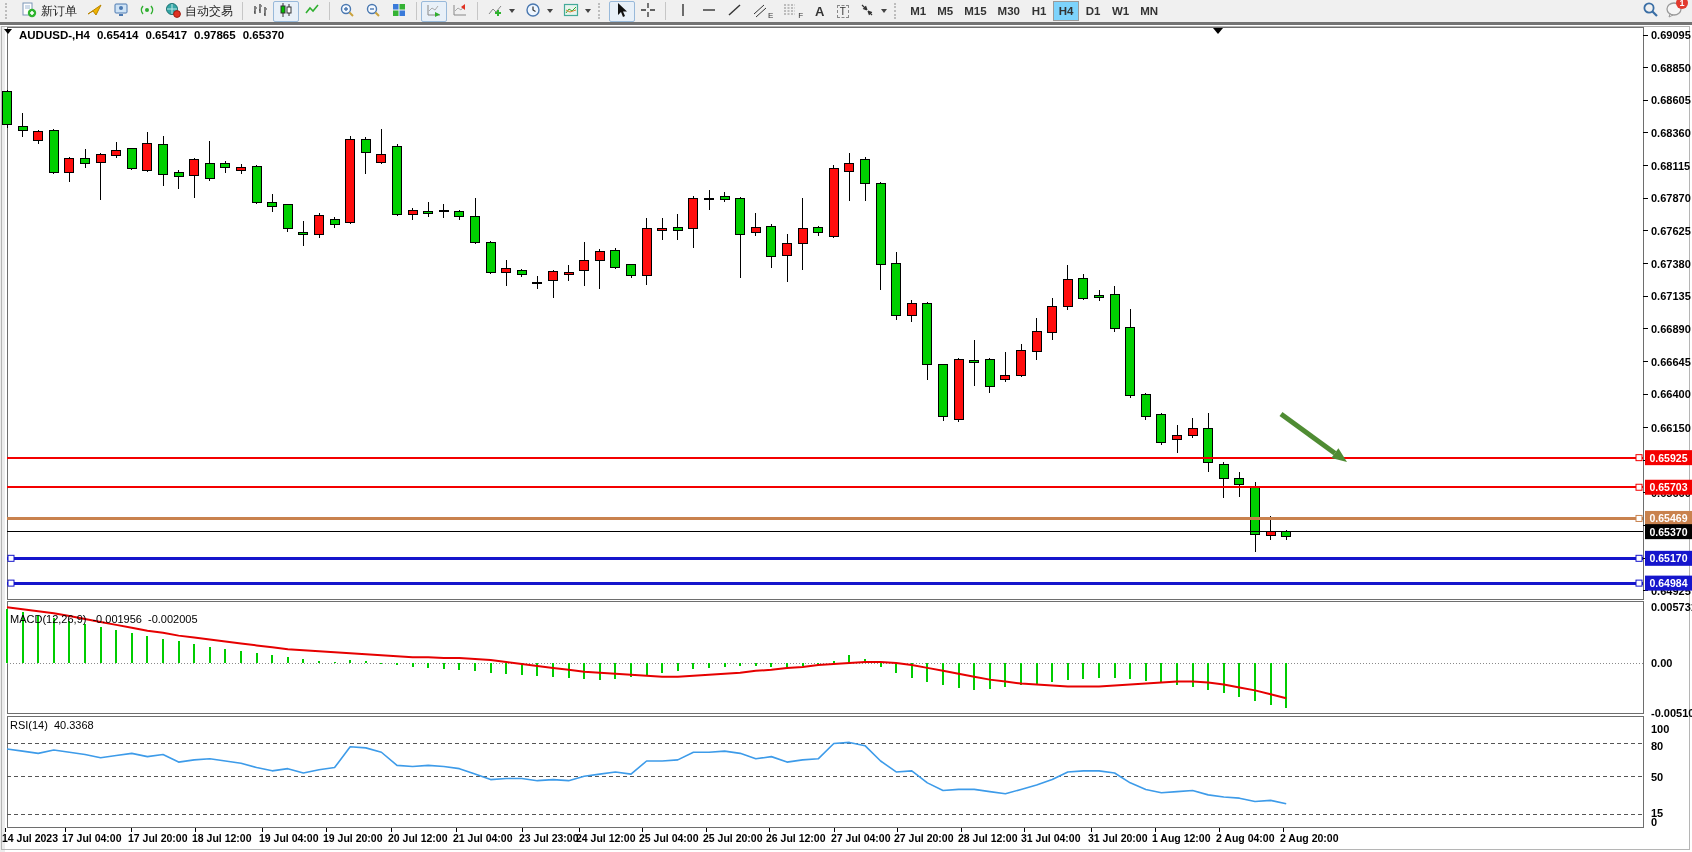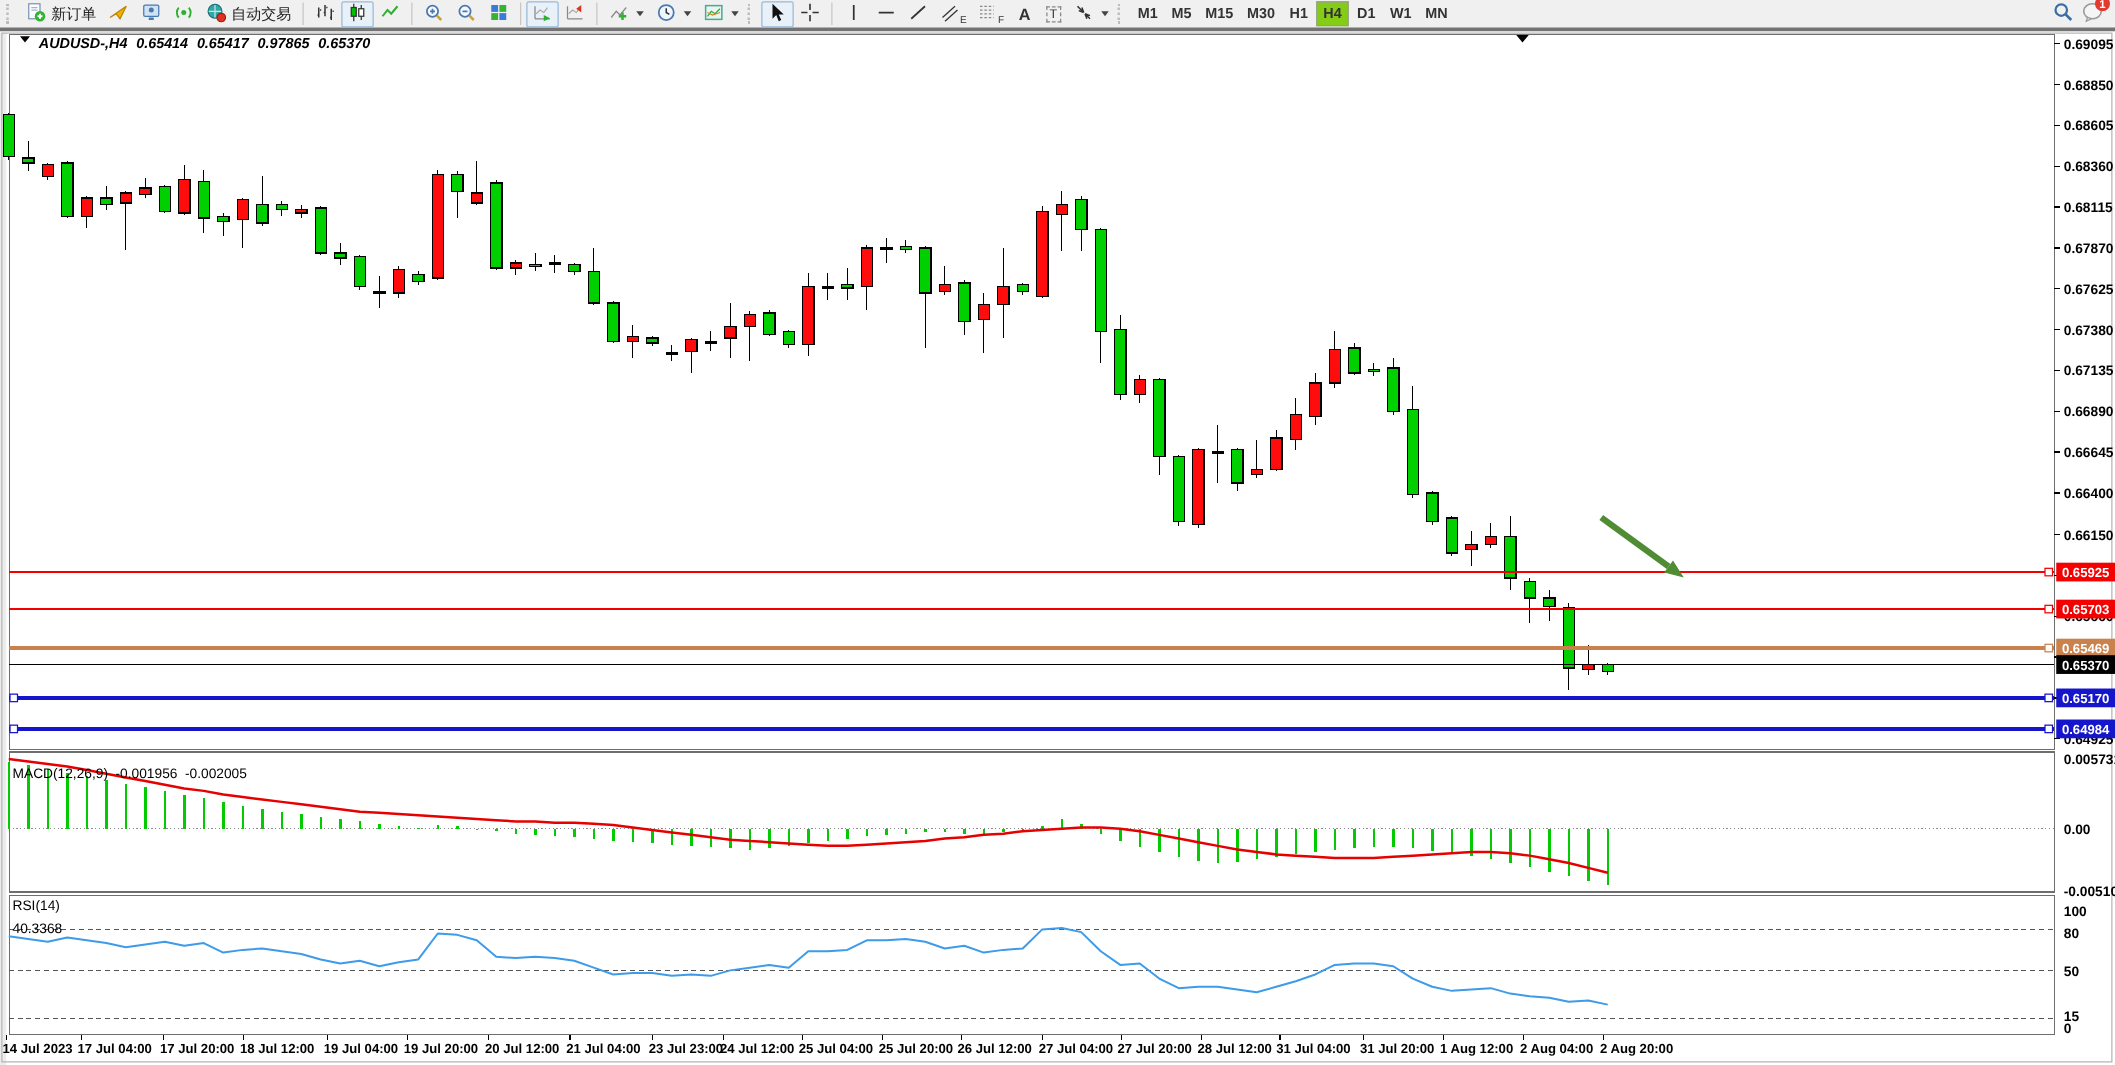--- a/index.html
+++ b/index.html
@@ -11,36 +11,36 @@
   .tb-grip{width:5px;height:16px;border-left:2px dotted #bdbdbd;margin:0 4px 0 2px;}
   .tb-sep{width:1px;height:18px;background:#c6c6c6;margin:0 4px;}
   .tb-btn{height:21px;min-width:23px;display:flex;align-items:center;justify-content:center;
           gap:4px;padding:0 4px;border:1px solid transparent;border-radius:2px;box-sizing:border-box;}
   .tb-btn.active{background:#e8f0f8;border-color:#98b9da;}
   .tb-btn .lbl{white-space:nowrap;}
   .caret{width:0;height:0;border-left:3.5px solid transparent;border-right:3.5px solid transparent;
          border-top:4px solid #444;margin-left:2px;}
   .tf-btn{height:20px;min-width:26px;padding:0 4px;display:flex;align-items:center;justify-content:center;
           border:1px solid transparent;font-size:11.5px;color:#333;box-sizing:border-box;}
-  .tf-btn.active{background:#84cc16;border-color:#9a9a9a;text-align:center;}
+  .tf-btn.active{background:#7dd3fc;border-color:#9a9a9a;text-align:center;}
   .tb-right{margin-left:auto;display:flex;align-items:center;gap:6px;padding-right:6px;}
   .badge{position:absolute;right:-5px;top:-4px;width:12px;height:12px;border-radius:50%;
          background:#e23a2e;color:#fff;font-size:9px;font-weight:bold;display:flex;
          align-items:center;justify-content:center;}
   .chat-wrap{position:relative;}
   .subletter{font-size:8px;margin-left:-3px;margin-top:8px;color:#333;}
   .textA{font-size:13px;color:#333;font-weight:bold;}
   .labelT{font-size:10px;color:#333;border:1px dashed #888;padding:0 2px;line-height:11px;}
   
   .overlay{position:absolute;z-index:20;color:#000;white-space:nowrap;}
-  #symbol-line{left:16px;top:29px;font-size:11.5px;font-weight:bold;display:flex;gap:7px;align-items:flex-start;font-style:italic;}
+  #symbol-line{left:4px;top:29px;font-size:11.5px;font-weight:bold;display:flex;gap:7px;align-items:flex-start;}
   #symbol-line .tri{width:0;height:0;border-left:4px solid transparent;border-right:4px solid transparent;
                     border-top:5px solid #000;}
   #macd-label{left:10px;top:613px;font-size:11px;display:flex;gap:6px;}
-  #rsi-label{left:10px;top:719px;font-size:11px;display:flex;gap:6px;flex-direction:column;}
+  #rsi-label{left:10px;top:719px;font-size:11px;display:flex;gap:6px;}
   svg text{font-family:"Liberation Sans",sans-serif;}
 </style>
 </head>
 <body>
 
 <div class="toolbar">
   <div class="tb-grip"></div>
 
   <div class="tb-btn">
     <span>

